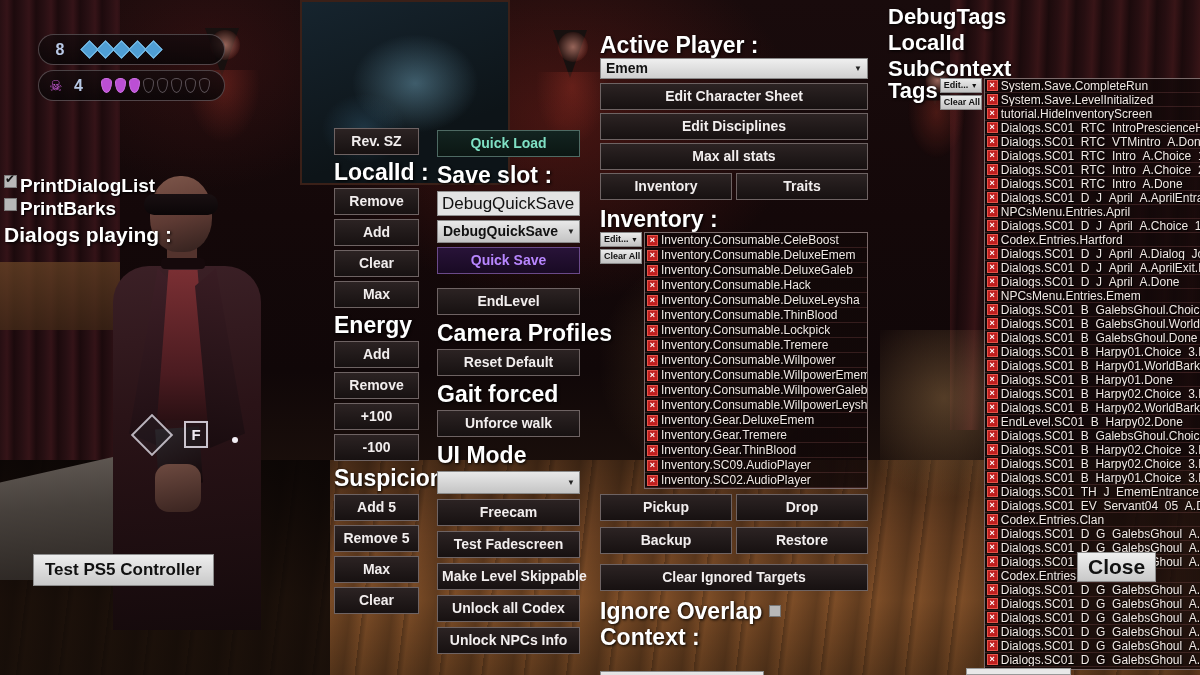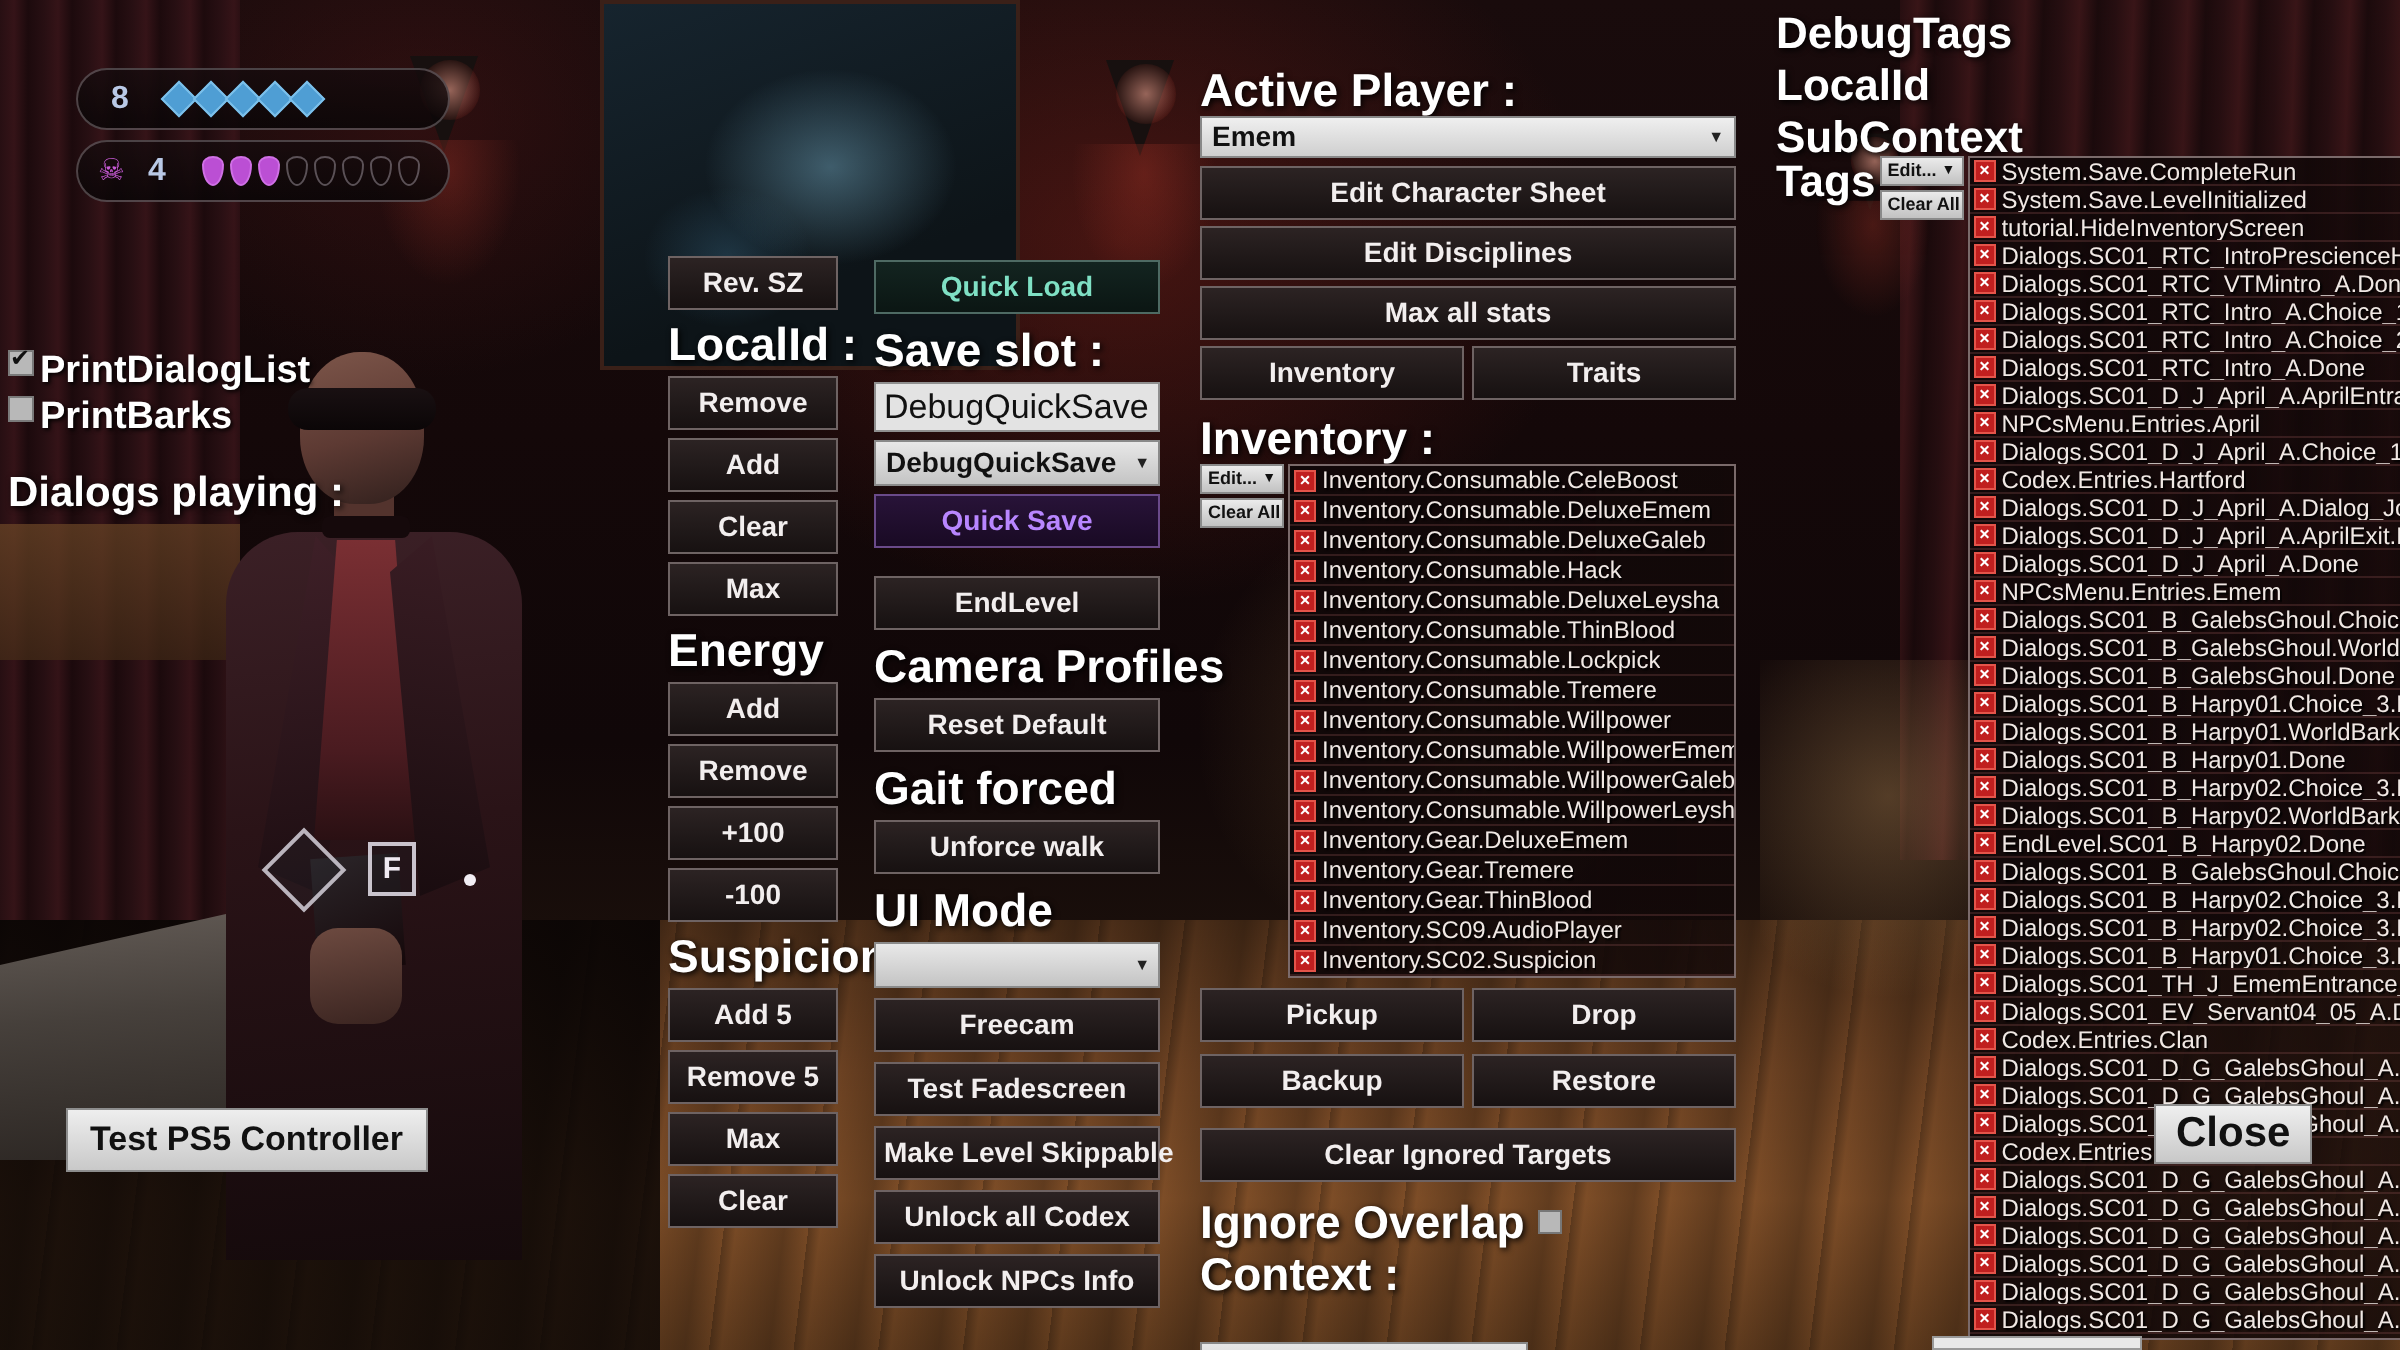--- a/index.html
+++ b/index.html
@@ -199,21 +199,21 @@
   .chk.on::after {
     content: "✔"; position: absolute; left: 0px; top: -4px;
     font-size: 12px; color: #111; line-height: 14px;
   }
   .toggle-label {
     color: #fff; font-size: 19px; font-weight: bold;
     text-shadow: 1px 1px 2px #000;
   }
   .dialogs-playing {
     color: #fff; font-size: 21px; font-weight: bold;
-    margin-top: 14px; text-shadow: 1px 1px 3px #000;
+    margin-top: 2px; text-shadow: 1px 1px 3px #000;
   }
 
   #ps5-btn {
     position: absolute; left: 33px; top: 554px;
     padding: 5px 11px;
     background: linear-gradient(180deg, #eeeeee, #c9c9c9);
     border: 1px solid #8d8d8d;
     color: #111; font-size: 17px; font-weight: bold;
   }
 
@@ -591,21 +591,21 @@
         <div class="tagrow">
           <span class="tag-x">×</span>
           <span class="tag-txt">Inventory.Gear.ThinBlood</span>
         </div>
         <div class="tagrow">
           <span class="tag-x">×</span>
           <span class="tag-txt">Inventory.SC09.AudioPlayer</span>
         </div>
         <div class="tagrow">
           <span class="tag-x">×</span>
-          <span class="tag-txt">Inventory.SC02.Suspicion</span>
+          <span class="tag-txt">Inventory.SC02.AudioPlayer</span>
         </div>
       </div>
   </div>
   <div style="height:5px"></div>
   <div class="pair">
     <div class="dbtn" style="flex:1">Pickup</div>
     <div class="dbtn" style="flex:1">Drop</div>
   </div>
   <div class="pair">
     <div class="dbtn" style="flex:1">Backup</div>

